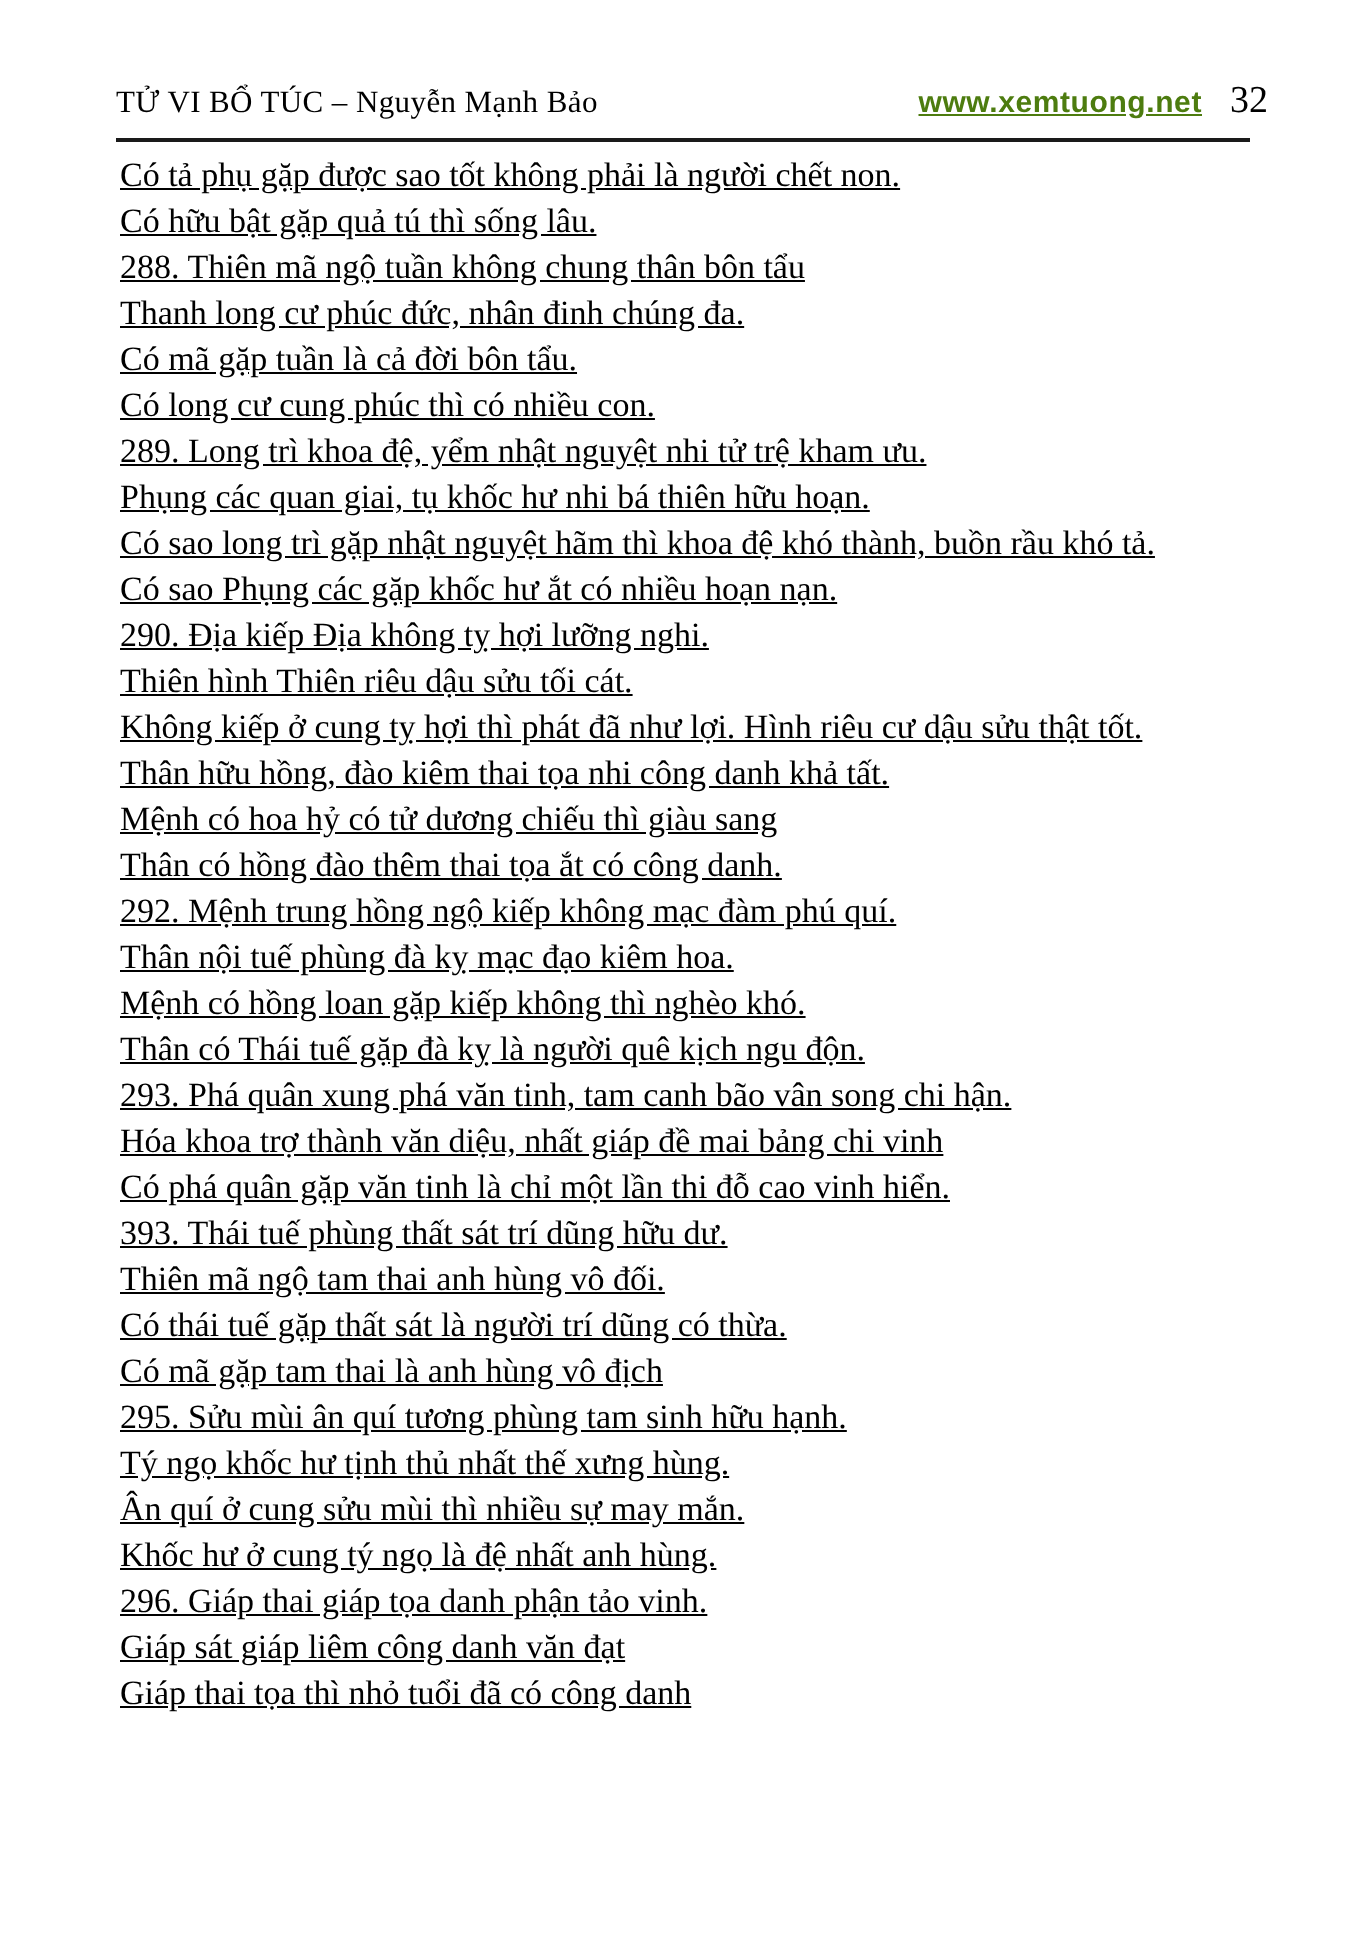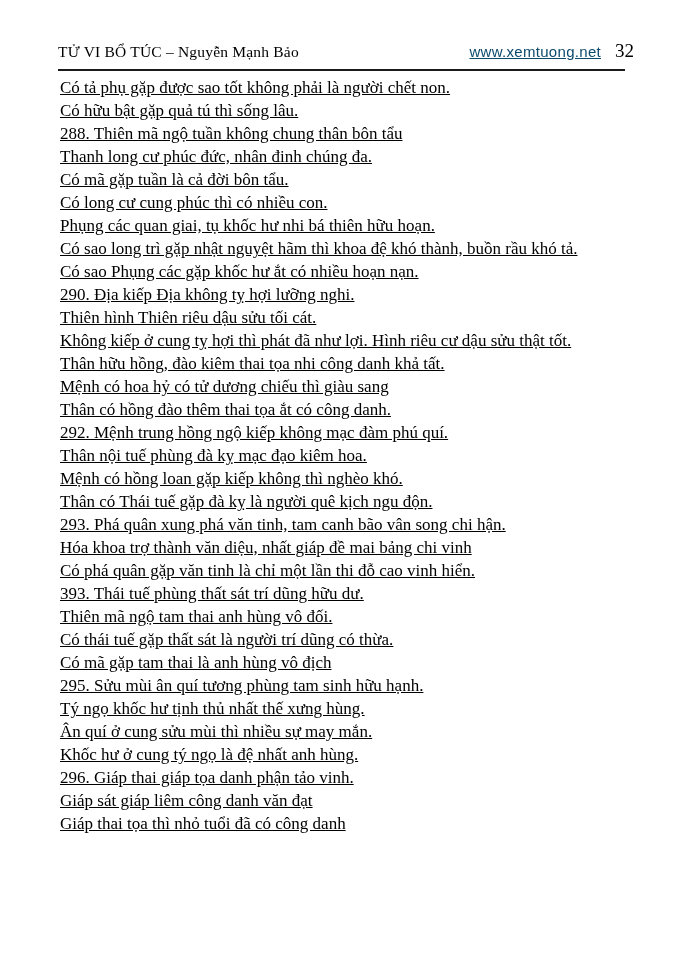--- a/index.html
+++ b/index.html
@@ -32,23 +32,23 @@
     letter-spacing: 0.2px;
     white-space: nowrap;
   }
   .header-right {
     display: flex;
     align-items: baseline;
     gap: 14px;
   }
   .site-link {
     font-family: "Liberation Sans", sans-serif;
-    font-weight: normal;
+    font-weight: bold;
     font-size: 15px;
-    color: #0c4a6e;
+    color: #4d7c0f;
     text-decoration: underline;
     letter-spacing: 0.3px;
     cursor: pointer;
   }
   .page-number {
     font-family: "Liberation Serif", serif;
     font-size: 19px;
     color: #000000;
   }
   .header-rule {
@@ -89,20 +89,21 @@
 
   <div class="header-rule"></div>
 
   <div class="body-text">
       <p class="line">Có tả phụ gặp được sao tốt không phải là người chết non.</p>
       <p class="line">Có  hữu bật gặp quả tú thì sống lâu.</p>
       <p class="line">288. Thiên mã ngộ tuần không chung thân bôn tẩu</p>
       <p class="line">Thanh long cư phúc đức, nhân đinh chúng đa.</p>
       <p class="line">Có mã  gặp tuần là cả đời bôn tẩu.</p>
       <p class="line">Có long cư cung phúc thì có nhiều con.</p>
+      <p class="line">289. Long trì khoa đệ, yểm nhật nguyệt nhi tử trệ kham ưu.</p>
       <p class="line">Phụng các quan giai, tụ khốc hư nhi bá thiên hữu hoạn.</p>
       <p class="line">Có sao long trì gặp nhật nguyệt hãm thì khoa đệ khó thành, buồn rầu khó tả.</p>
       <p class="line">Có sao Phụng các gặp khốc hư ắt có nhiều hoạn nạn.</p>
       <p class="line">290. Địa kiếp Địa không tỵ hợi lưỡng nghi.</p>
       <p class="line">Thiên hình Thiên riêu dậu sửu tối cát.</p>
       <p class="line">Không kiếp ở cung tỵ hợi thì phát đã như lợi. Hình riêu cư dậu sửu thật tốt.</p>
       <p class="line">Thân hữu hồng, đào kiêm thai tọa nhi công danh khả tất.</p>
       <p class="line">Mệnh có hoa hỷ có tử dương chiếu thì giàu sang</p>
       <p class="line">Thân có hồng đào thêm thai tọa ắt có công danh.</p>
       <p class="line">292. Mệnh trung hồng ngộ kiếp không mạc đàm phú quí.</p>

